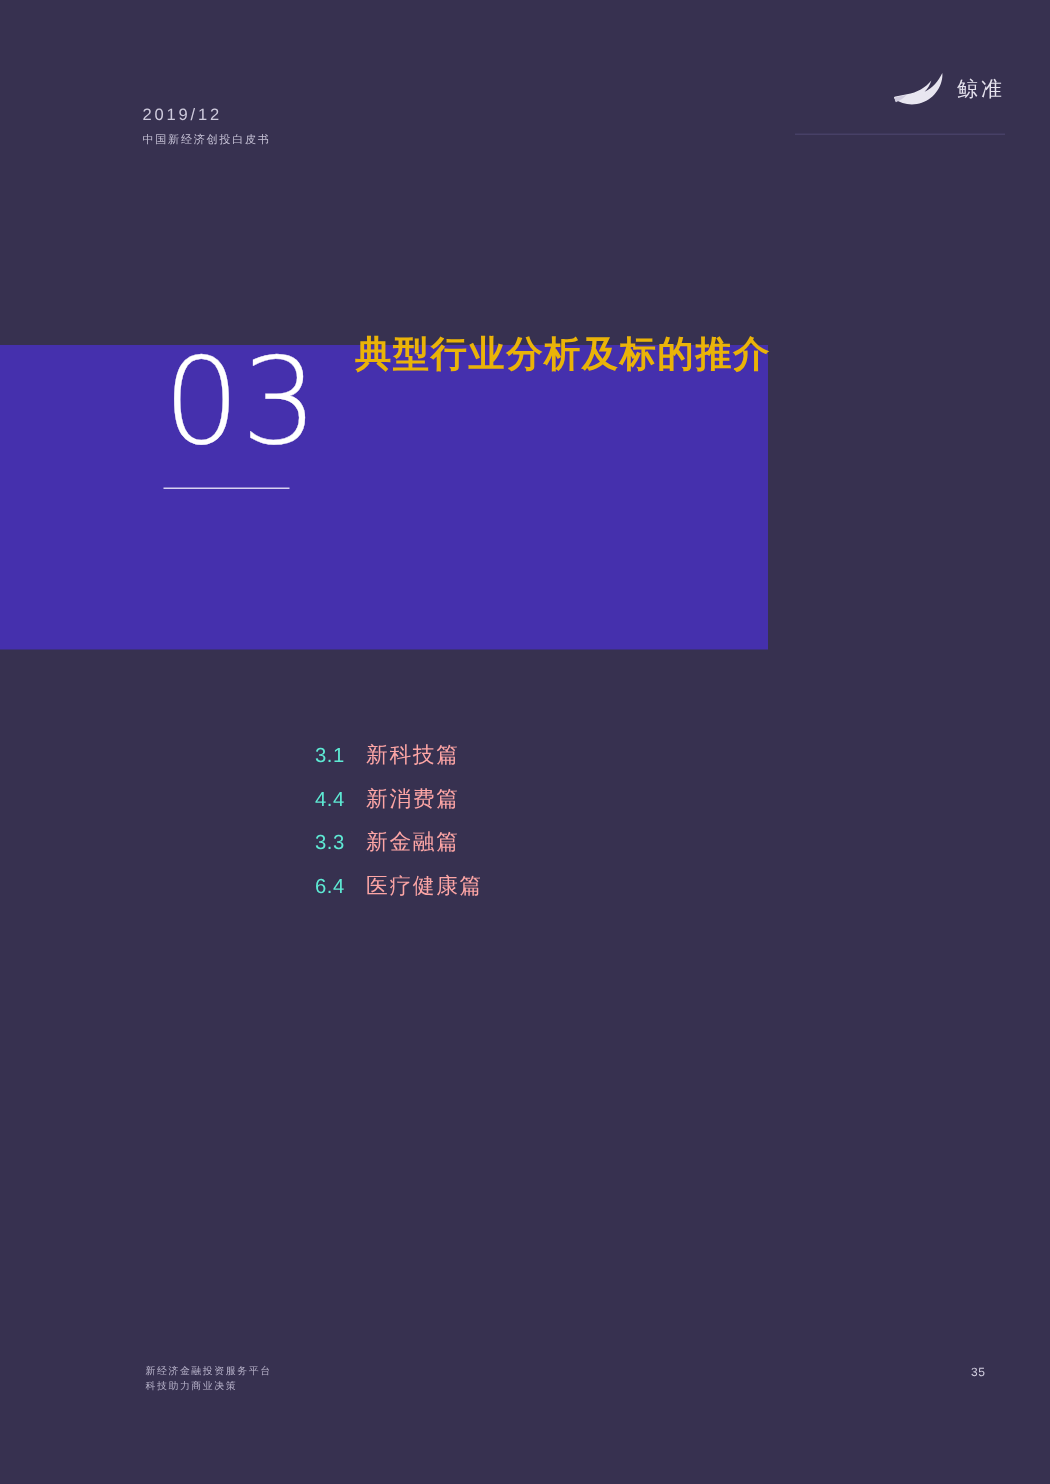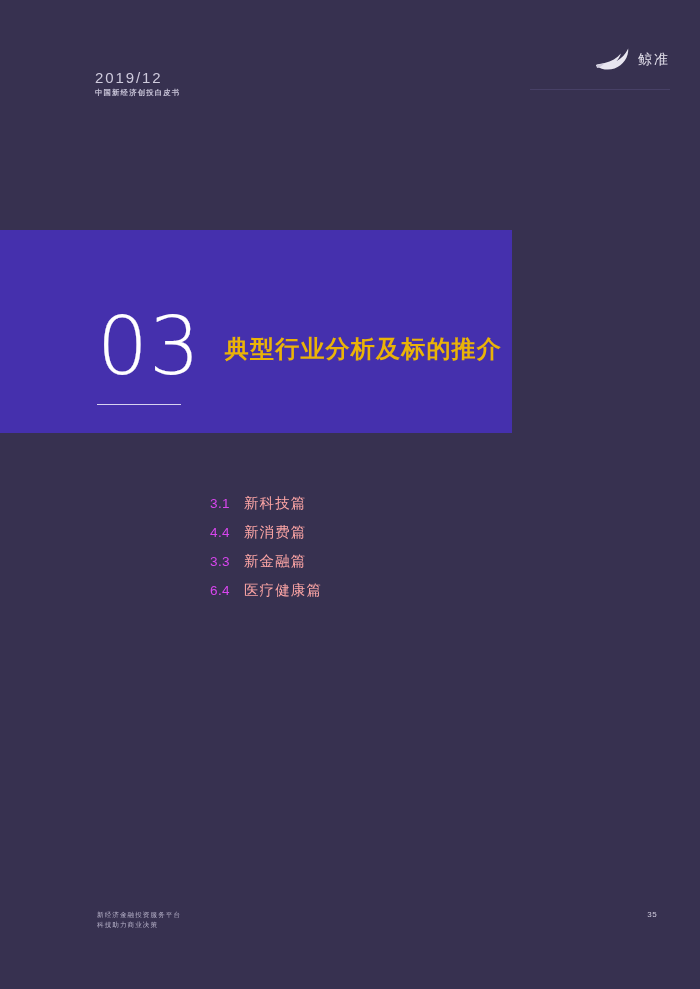--- a/index.html
+++ b/index.html
@@ -32,35 +32,35 @@
   }
 
   .header-left {
     position: absolute;
     left: 95px;
     top: 71px;
   }
 
   .report-date {
     color: #cfcbdd;
-    font-size: 15px;
+    font-size: 11px;
     letter-spacing: 1.9px;
     line-height: 13px;
     font-weight: 400;
     white-space: nowrap;
   }
 
   .report-subtitle {
     color: #c6c2d6;
     font-size: 7.4px;
     letter-spacing: 1.15px;
     line-height: 12px;
     margin-top: 3px;
     white-space: nowrap;
-    font-weight: 700;
+    font-weight: 400;
   }
 
   .header-rule {
     position: absolute;
     left: 530px;
     top: 89px;
     width: 140px;
     height: 1px;
     background: #474066;
   }
@@ -93,25 +93,25 @@
     position: absolute;
     left: 0;
     top: 230px;
     width: 512px;
     height: 203px;
     background: #4530ad;
   }
 
   .hero-inner {
     position: absolute;
-    left: 97px;
+    left: 109px;
     top: 0;
     height: 253px;
     display: flex;
-    align-items: center;
+    align-items: flex-start;
   }
 
   .hero-number-wrap {
     position: relative;
     display: flex;
     flex-direction: column;
     align-items: flex-start;
   }
 
   .hero-number {
@@ -152,21 +152,21 @@
     flex-direction: column;
   }
 
   .toc-row {
     display: flex;
     align-items: baseline;
     height: 29px;
   }
 
   .toc-num {
-    color: #d946ef;
+    color: #5eead4;
     font-size: 13.5px;
     letter-spacing: 0.4px;
     width: 34px;
     flex: none;
     font-weight: 400;
   }
 
   .toc-label {
     color: #fca5a5;
     font-size: 14.5px;

